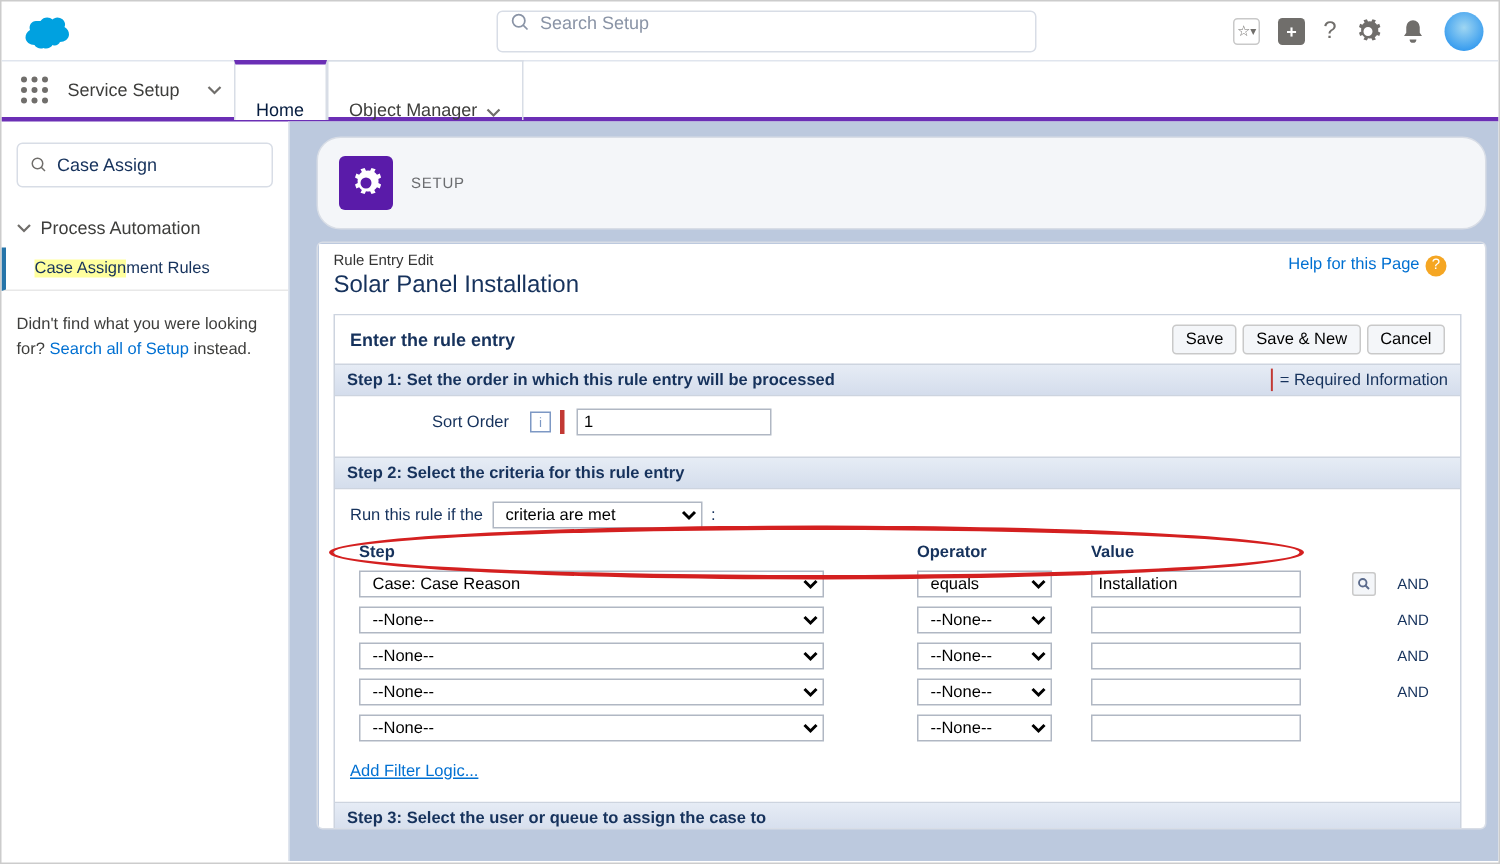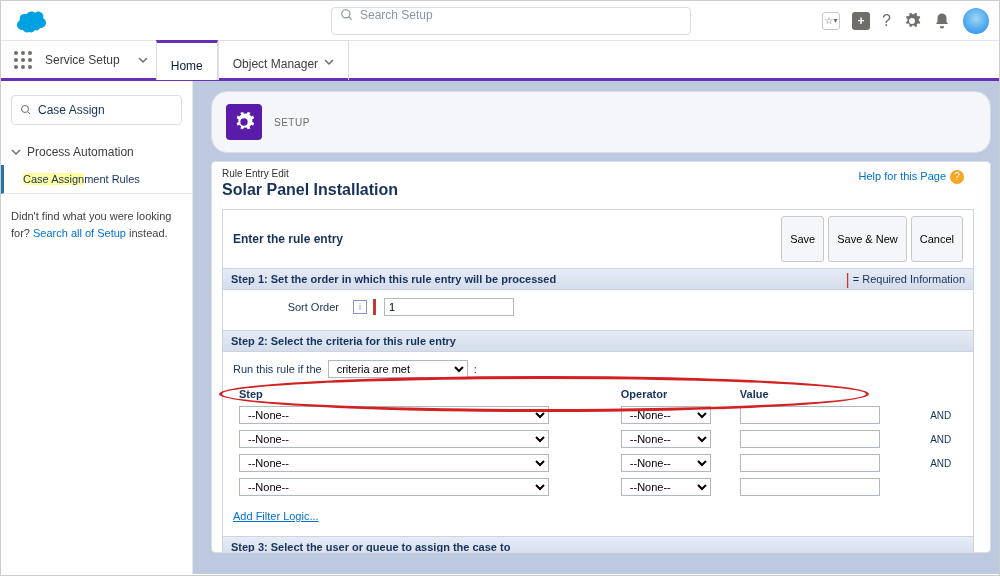--- a/index.html
+++ b/index.html
@@ -9,21 +9,21 @@
 .search-global{margin-left:270px;width:360px;height:28px;border:1px solid #d8dde6;border-radius:4px;display:flex;align-items:flex-start;padding:0 8px;color:#8a94a6}
 .search-global svg{margin-right:6px;flex-shrink:0}
 .top-icons{margin-left:auto;display:flex;align-items:center;gap:12px;color:#706e6b}
 .top-icons .sq{width:18px;height:18px;border:1px solid #c9c9c9;border-radius:3px;display:flex;align-items:center;justify-content:center;font-size:10px}
 .top-icons .plus{width:18px;height:18px;background:#706e6b;border-radius:3px;color:#fff;display:flex;align-items:center;justify-content:center;font-weight:bold}
 .avatar{width:26px;height:26px;border-radius:50%;background:radial-gradient(circle at 50% 40%,#9fd6f2,#1589ee)}
 .navrow{height:40px;display:flex;align-items:center;border-bottom:3px solid #6b2fb5}
 .waffle{width:20px;height:20px;margin:0 12px;fill:#706e6b}
 .app-name{font-size:12px;color:#3e3e3c;margin-right:10px}
 .chev{margin:0 8px}
-.tab{height:40px;display:flex;align-items:flex-start;padding:16px 14px;border:1px solid #d8dde6;border-bottom:none;font-size:12px;color:#3e3e3c}
+.tab{height:40px;display:flex;align-items:flex-end;padding:0 14px;border:1px solid #d8dde6;border-bottom:none;font-size:12px;color:#3e3e3c}
 .tab.active{background:#fff;border-top:3px solid #6b2fb5;color:#061c3f}
 .tab-group{display:flex;height:40px}
 .body{display:flex;height:493px}
 .sidebar{width:192px;border-right:1px solid #e0e5ee;padding-top:10px}
 .side-search{margin:4px 10px 14px;height:30px;border:1px solid #d8dde6;border-radius:4px;display:flex;align-items:center;padding:0 8px;color:#16325c;font-size:12px}
 .side-search svg{margin-right:6px}
 .side-group{padding:6px 10px;font-size:12px;color:#3e3e3c;display:flex;align-items:center;gap:6px}
 .side-item{padding:8px 22px;font-size:11px;border-bottom:1px solid #e8e8e8;display:flex;align-items:center}
 .side-item.active{border-left:3px solid #2574a9;padding-left:19px}
 .side-item .hl{background:#ffff9e}
@@ -33,26 +33,26 @@
 .page-header{background:#f4f6f9;border:1px solid #d8dde6;border-radius:16px;padding:12px 14px;display:flex;align-items:center;gap:12px;margin-bottom:8px}
 .hdr-icon{width:36px;height:36px;background:#5a1ba9;border-radius:4px;display:flex;align-items:center;justify-content:center}
 .hdr-txt .sup{font-size:10px;color:#6b6d70;letter-spacing:.5px}
 .hdr-txt .title{font-size:17px;font-weight:600;color:#3e3e3c}
 .panel-wrap{background:#fff;border:1px solid #d8dde6;border-radius:4px;height:392px;overflow-y:auto;position:relative;padding-right:6px}
 .panel-wrap::-webkit-scrollbar{width:14px}
 .panel-wrap::-webkit-scrollbar-thumb{background:#b0b7c3;border-radius:3px}
 .panel-wrap::-webkit-scrollbar-track{background:#e8eaed}
 .inner{padding:6px 10px 20px}
 .crumb{font-size:10px;color:#333}
-.rule-title{font-size:16px;font-weight:700;margin:2px 0 10px}
+.rule-title{font-size:16px;font-weight:400;margin:2px 0 10px}
 .help{position:absolute;right:26px;top:8px;font-size:11px;color:#0070d2}
 .help .q{display:inline-block;width:14px;height:14px;background:#f5a623;color:#fff;border-radius:50%;text-align:center;line-height:14px;font-size:10px;margin-left:4px}
 .box{border:1px solid #cdd4df}
 .box-hdr{background:#fff;padding:6px 10px;font-size:12px;font-weight:600;display:flex;align-items:center;gap:4px}
-.btn{background:#f4f6f9;border:1px solid #c9c9c9;border-radius:3px;padding:16px 8px;font-size:11px;cursor:pointer;font-family:inherit}
+.btn{background:#f4f6f9;border:1px solid #c9c9c9;border-radius:3px;padding:3px 8px;font-size:11px;cursor:pointer;font-family:inherit}
 .step-bar{background:linear-gradient(#e6ecf5,#d4ddec);border-top:1px solid #cdd4df;border-bottom:1px solid #cdd4df;padding:4px 8px;font-size:11px;display:flex;justify-content:space-between}
 .step-bar b{font-weight:bold}
 .req{color:#c23934;font-size:16px;line-height:10px;vertical-align:middle}
 .step-body{padding:8px 10px 14px;background:#fff;font-size:11px}
 .row{display:flex;align-items:center;gap:6px}
 .lbl{width:110px;text-align:right;padding-right:4px}
 .inp,.sel{border:1px solid #b0b7c3;font-size:11px;padding:1px 4px;font-family:inherit;background:#fff}
 .inp{height:18px}
 .sel{height:18px}
 .crit-table{width:100%;margin-top:6px}
@@ -203,20 +203,32 @@
                   <tr>
                 <th>Step</th>
                 <th>Operator</th>
                 <th>Value</th>
                 <th></th>
                     <th></th>
               </tr>
               </tbody>
                 <tbody id="crit-rows">
                   <tr>
+                    <td><select class="sel field"><option>Case: Case Reason</option></select></td>
+                    <td><select class="sel op"><option>equals</option></select></td>
+                    <td><input class="inp val" value="Installation" style=""></td>
+                    <td><span class="lookup">
+                        <svg width="10" height="10" viewBox="0 0 24 24" fill="none" stroke="#5b6b8c" stroke-width="3">
+                          <circle cx="10" cy="10" r="6"></circle>
+                          <line x1="20" y1="20" x2="14" y2="14"></line>
+                        </svg>
+                      </span></td>
+                    <td class="and">AND</td>
+                  </tr>
+                  <tr>
                     <td><select class="sel field"><option>--None--</option></select></td>
                     <td><select class="sel op"><option>--None--</option></select></td>
                     <td><input class="inp val" value="" style=""></td>
                     <td></td>
                     <td class="and">AND</td>
                   </tr>
                   <tr>
                     <td><select class="sel field"><option>--None--</option></select></td>
                     <td><select class="sel op"><option>--None--</option></select></td>
                     <td><input class="inp val" value="" style=""></td>

